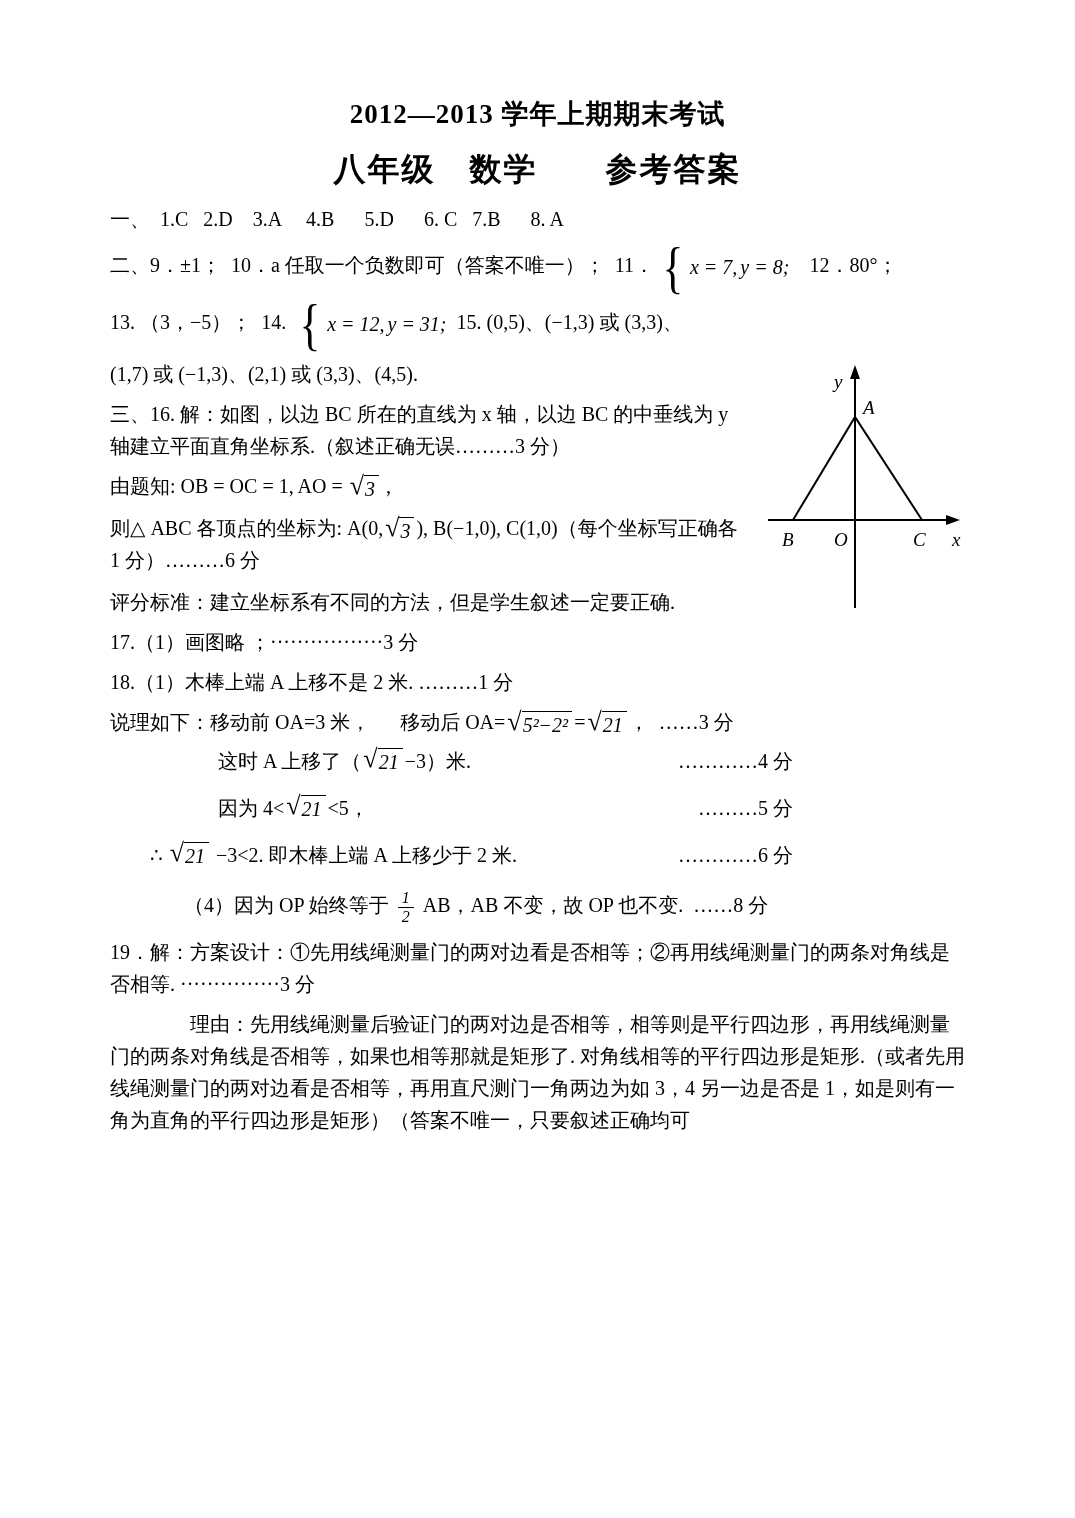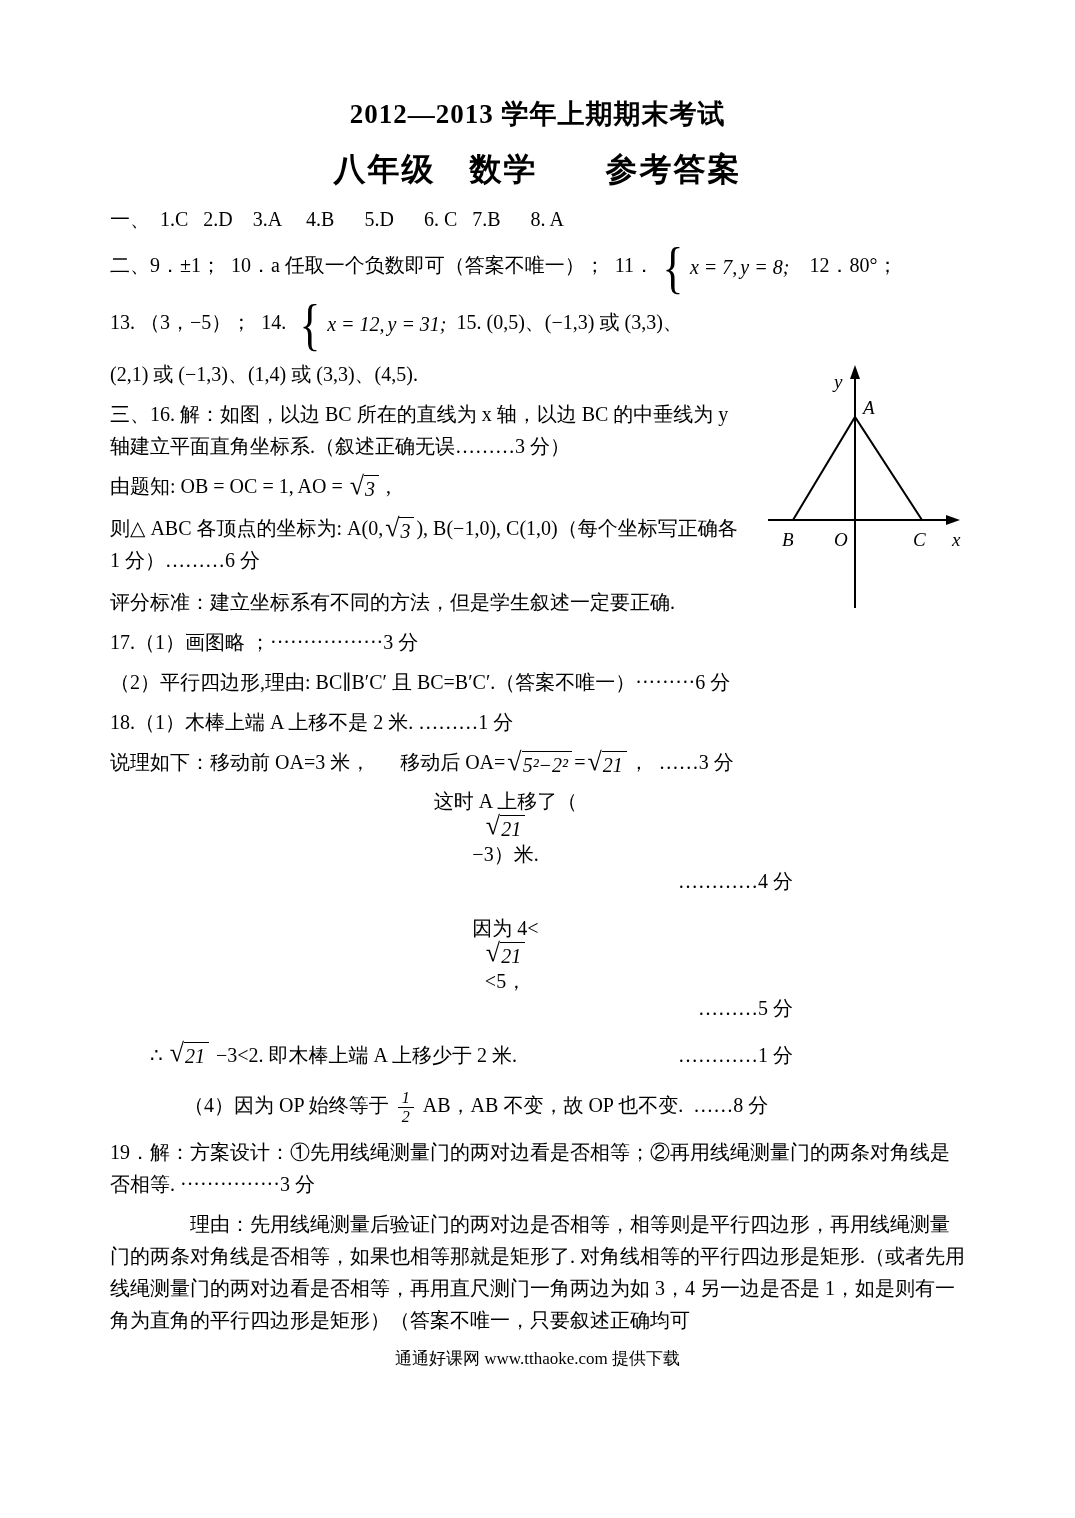--- a/index.html
+++ b/index.html
@@ -64,21 +64,21 @@
     margin:0 4px; font-style:italic;
   }
   .frac .num { border-bottom:1.3px solid #000; padding:0 4px; }
   .frac .den { padding:0 4px; }
   
   .flexline {
     display:flex; align-items:center; font-size:20px;
     white-space:pre-wrap; margin-bottom:20px; padding-right:172px;
   }
   .flexline .leader { margin-left:auto; }
-  .ind-a { padding-left:108px;flex-direction:column; }
+  .ind-a { padding-left:108px; }
   .ind-b { padding-left:40px; }
   .ind-c { padding-left:74px; }
   .mathp {
     font-size:20px; line-height:1.6; white-space:pre-wrap;
     margin-bottom:10px;
   }
   
   .fig-float {
     float:right; width:205px; height:252px;
     margin:4px 0 8px 18px;
@@ -116,38 +116,37 @@
       <polyline points="33,158 95,55 162,158" fill="none" stroke="#000" stroke-width="2"></polyline>
       <text class="fig-label" x="74" y="26">y</text>
       <text class="fig-label" x="103" y="52">A</text>
       <text class="fig-label" x="22" y="184">B</text>
       <text class="fig-label" x="74" y="184">O</text>
       <text class="fig-label" x="153" y="184">C</text>
       <text class="fig-label" x="192" y="184">x</text>
     </svg>
   </div>
 
-  <p class="line">(2,1) 或 (−1,3)、(1,4) 或 (3,3)、(4,5).</p>
+  <p class="line">(1,7) 或 (−1,3)、(2,1) 或 (3,3)、(4,5).</p>
 
   <p class="line">三、16. 解：如图，以边 BC 所在的直线为 x 轴，以边 BC 的中垂线为 y 轴建立平面直角坐标系.（叙述正确无误………3 分）</p>
 
   <p class="mathp"><span class="seg">由题知: OB = OC = 1, AO = </span><span class="sqrt">
         <span class="sign">√</span>
         <span class="radicand">3</span>
       </span><span class="seg"> ,</span></p>
 
   <p class="mathp"><span class="seg">则△ ABC 各顶点的坐标为: A(0,</span><span class="sqrt">
         <span class="sign">√</span>
         <span class="radicand">3</span>
       </span><span class="seg">), B(−1,0), C(1,0)（每个坐标写正确各 1 分）………6 分</span></p>
 
   <p class="line">评分标准：建立坐标系有不同的方法，但是学生叙述一定要正确.</p>
 
   <p class="line">17.（1）画图略 ；·················3 分</p>
-  <p class="line mb-md">（2）平行四边形,理由: BC∥B′C′ 且 BC=B′C′.（答案不唯一）·········6 分</p>
 
   <p class="line mb-md">18.（1）木棒上端 A 上移不是 2 米. ………1 分</p>
 
   <p class="mathp mb-md"><span class="seg">说理如下：移动前 OA=3 米，      移动后 OA=</span><span class="sqrt">
         <span class="sign">√</span>
         <span class="radicand">5²−2²</span>
       </span><span class="seg">=</span><span class="sqrt">
         <span class="sign">√</span>
         <span class="radicand">21</span>
       </span><span class="seg">，  ……3 分</span></p>
@@ -158,21 +157,20 @@
       </span><span class="seg">−3）米.</span><span class="leader">…………4 分</span></p>
 
   <p class="flexline ind-a"><span class="seg">因为 4&lt;</span><span class="sqrt">
         <span class="sign">√</span>
         <span class="radicand">21</span>
       </span><span class="seg">&lt;5，</span><span class="leader">………5 分</span></p>
 
   <p class="flexline ind-b"><span class="seg">∴ </span><span class="sqrt">
         <span class="sign">√</span>
         <span class="radicand">21</span>
-      </span><span class="seg"> −3&lt;2. 即木棒上端 A 上移少于 2 米.</span><span class="leader">…………1 分</span></p>
+      </span><span class="seg"> −3&lt;2. 即木棒上端 A 上移少于 2 米.</span><span class="leader">…………6 分</span></p>
 
   <p class="mathp ind-c mb-md"><span class="seg">（4）因为 OP 始终等于 </span><span class="frac"><span class="num">1</span><span class="den">2</span></span><span class="seg"> AB，AB 不变，故 OP 也不变.  ……8 分</span></p>
 
   <p class="line">19．解：方案设计：①先用线绳测量门的两对边看是否相等；②再用线绳测量门的两条对角线是否相等. ···············3 分</p>
   <p class="line">　　　　理由：先用线绳测量后验证门的两对边是否相等，相等则是平行四边形，再用线绳测量门的两条对角线是否相等，如果也相等那就是矩形了. 对角线相等的平行四边形是矩形.（或者先用线绳测量门的两对边看是否相等，再用直尺测门一角两边为如 3，4 另一边是否是 1，如是则有一角为直角的平行四边形是矩形）（答案不唯一，只要叙述正确均可</p>
 
-  <div class="footer">通通好课网  www.tthaoke.com  提供下载</div>
 </div>
 
 </body></html>

